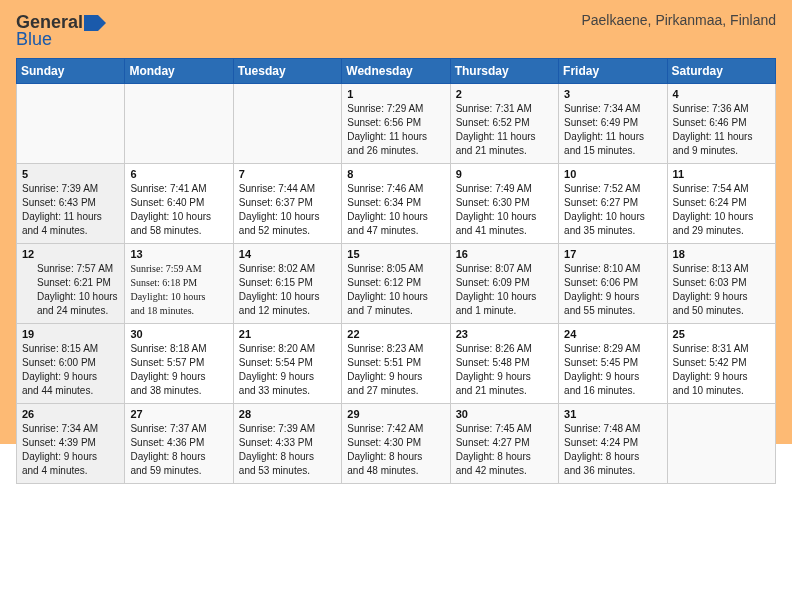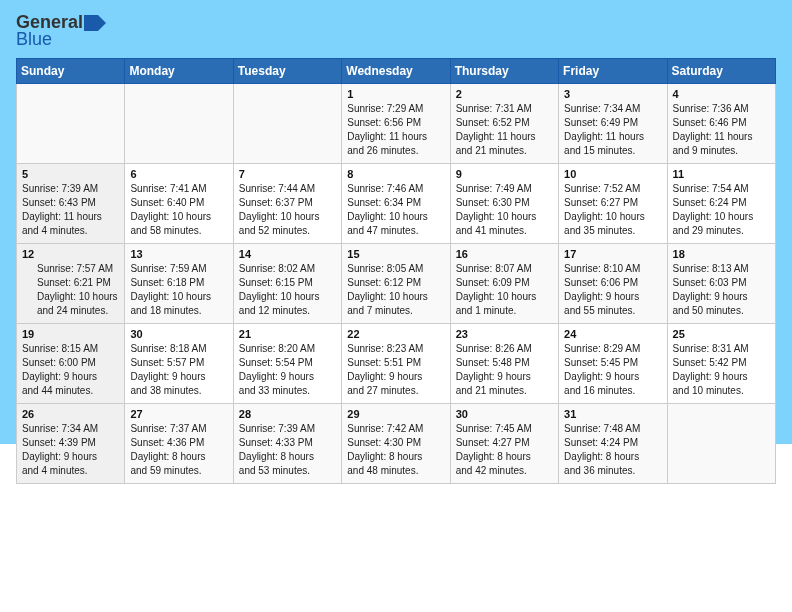--- a/index.html
+++ b/index.html
@@ -7,21 +7,21 @@
       font-family: Arial, sans-serif;
       background: #fff;
       width: 792px;
       height: 612px;
       overflow: hidden;
     }
     .container {
       width: 792px;
       height: 444px;
       padding: 12px 16px;
-      background: #7dd3fc;
+      background: #fdba74;
     }
     .header {
       display: flex;
       justify-content: space-between;
       align-items: flex-start;
       margin-bottom: 8px;
     }
     .logo {
       display: flex;
       flex-direction: column;
@@ -89,20 +89,21 @@
     <div class="logo">
       <div style="display:flex;align-items:center;">
         <span style="font-size:18px;font-weight:bold;color:#333;">General</span>
         <svg width="22" height="16" viewBox="0 0 22 16" style="margin-left:1px;">
           <polygon points="0,0 14,0 22,8 14,16 0,16" fill="#1a5aab"></polygon>
         </svg>
       </div>
       <span style="font-size:18px;font-weight:normal;color:#1a5aab;margin-top:-4px;">Blue</span>
     </div>
     <div class="title-block">
+      <div class="subtitle">Paelkaene, Pirkanmaa, Finland</div>
     </div>
   </div>
 
   <table class="calendar">
     <thead>
       <tr>
       <th>Sunday</th>
           <th>Monday</th>
           <th>Tuesday</th>
           <th>Wednesday</th>
@@ -199,21 +200,21 @@
         <tr>
           <td>
             <div class="cell-day">12</div>
             <div class="cell-info" style="white-space: pre-line; margin-left: 15px;">Sunrise: 7:57 AM
 Sunset: 6:21 PM
 Daylight: 10 hours
 and 24 minutes.</div>
           </td>
           <td>
             <div class="cell-day">13</div>
-            <div class="cell-info" style="white-space: pre-line;">Sunrise: 7:59 AM
+            <div class="cell-info" style="white-space: pre-line; font-family: Liberation Serif, serif;">Sunrise: 7:59 AM
 Sunset: 6:18 PM
 Daylight: 10 hours
 and 18 minutes.</div>
           </td>
           <td>
             <div class="cell-day">14</div>
             <div class="cell-info" style="white-space: pre-line;">Sunrise: 8:02 AM
 Sunset: 6:15 PM
 Daylight: 10 hours
 and 12 minutes.</div>

